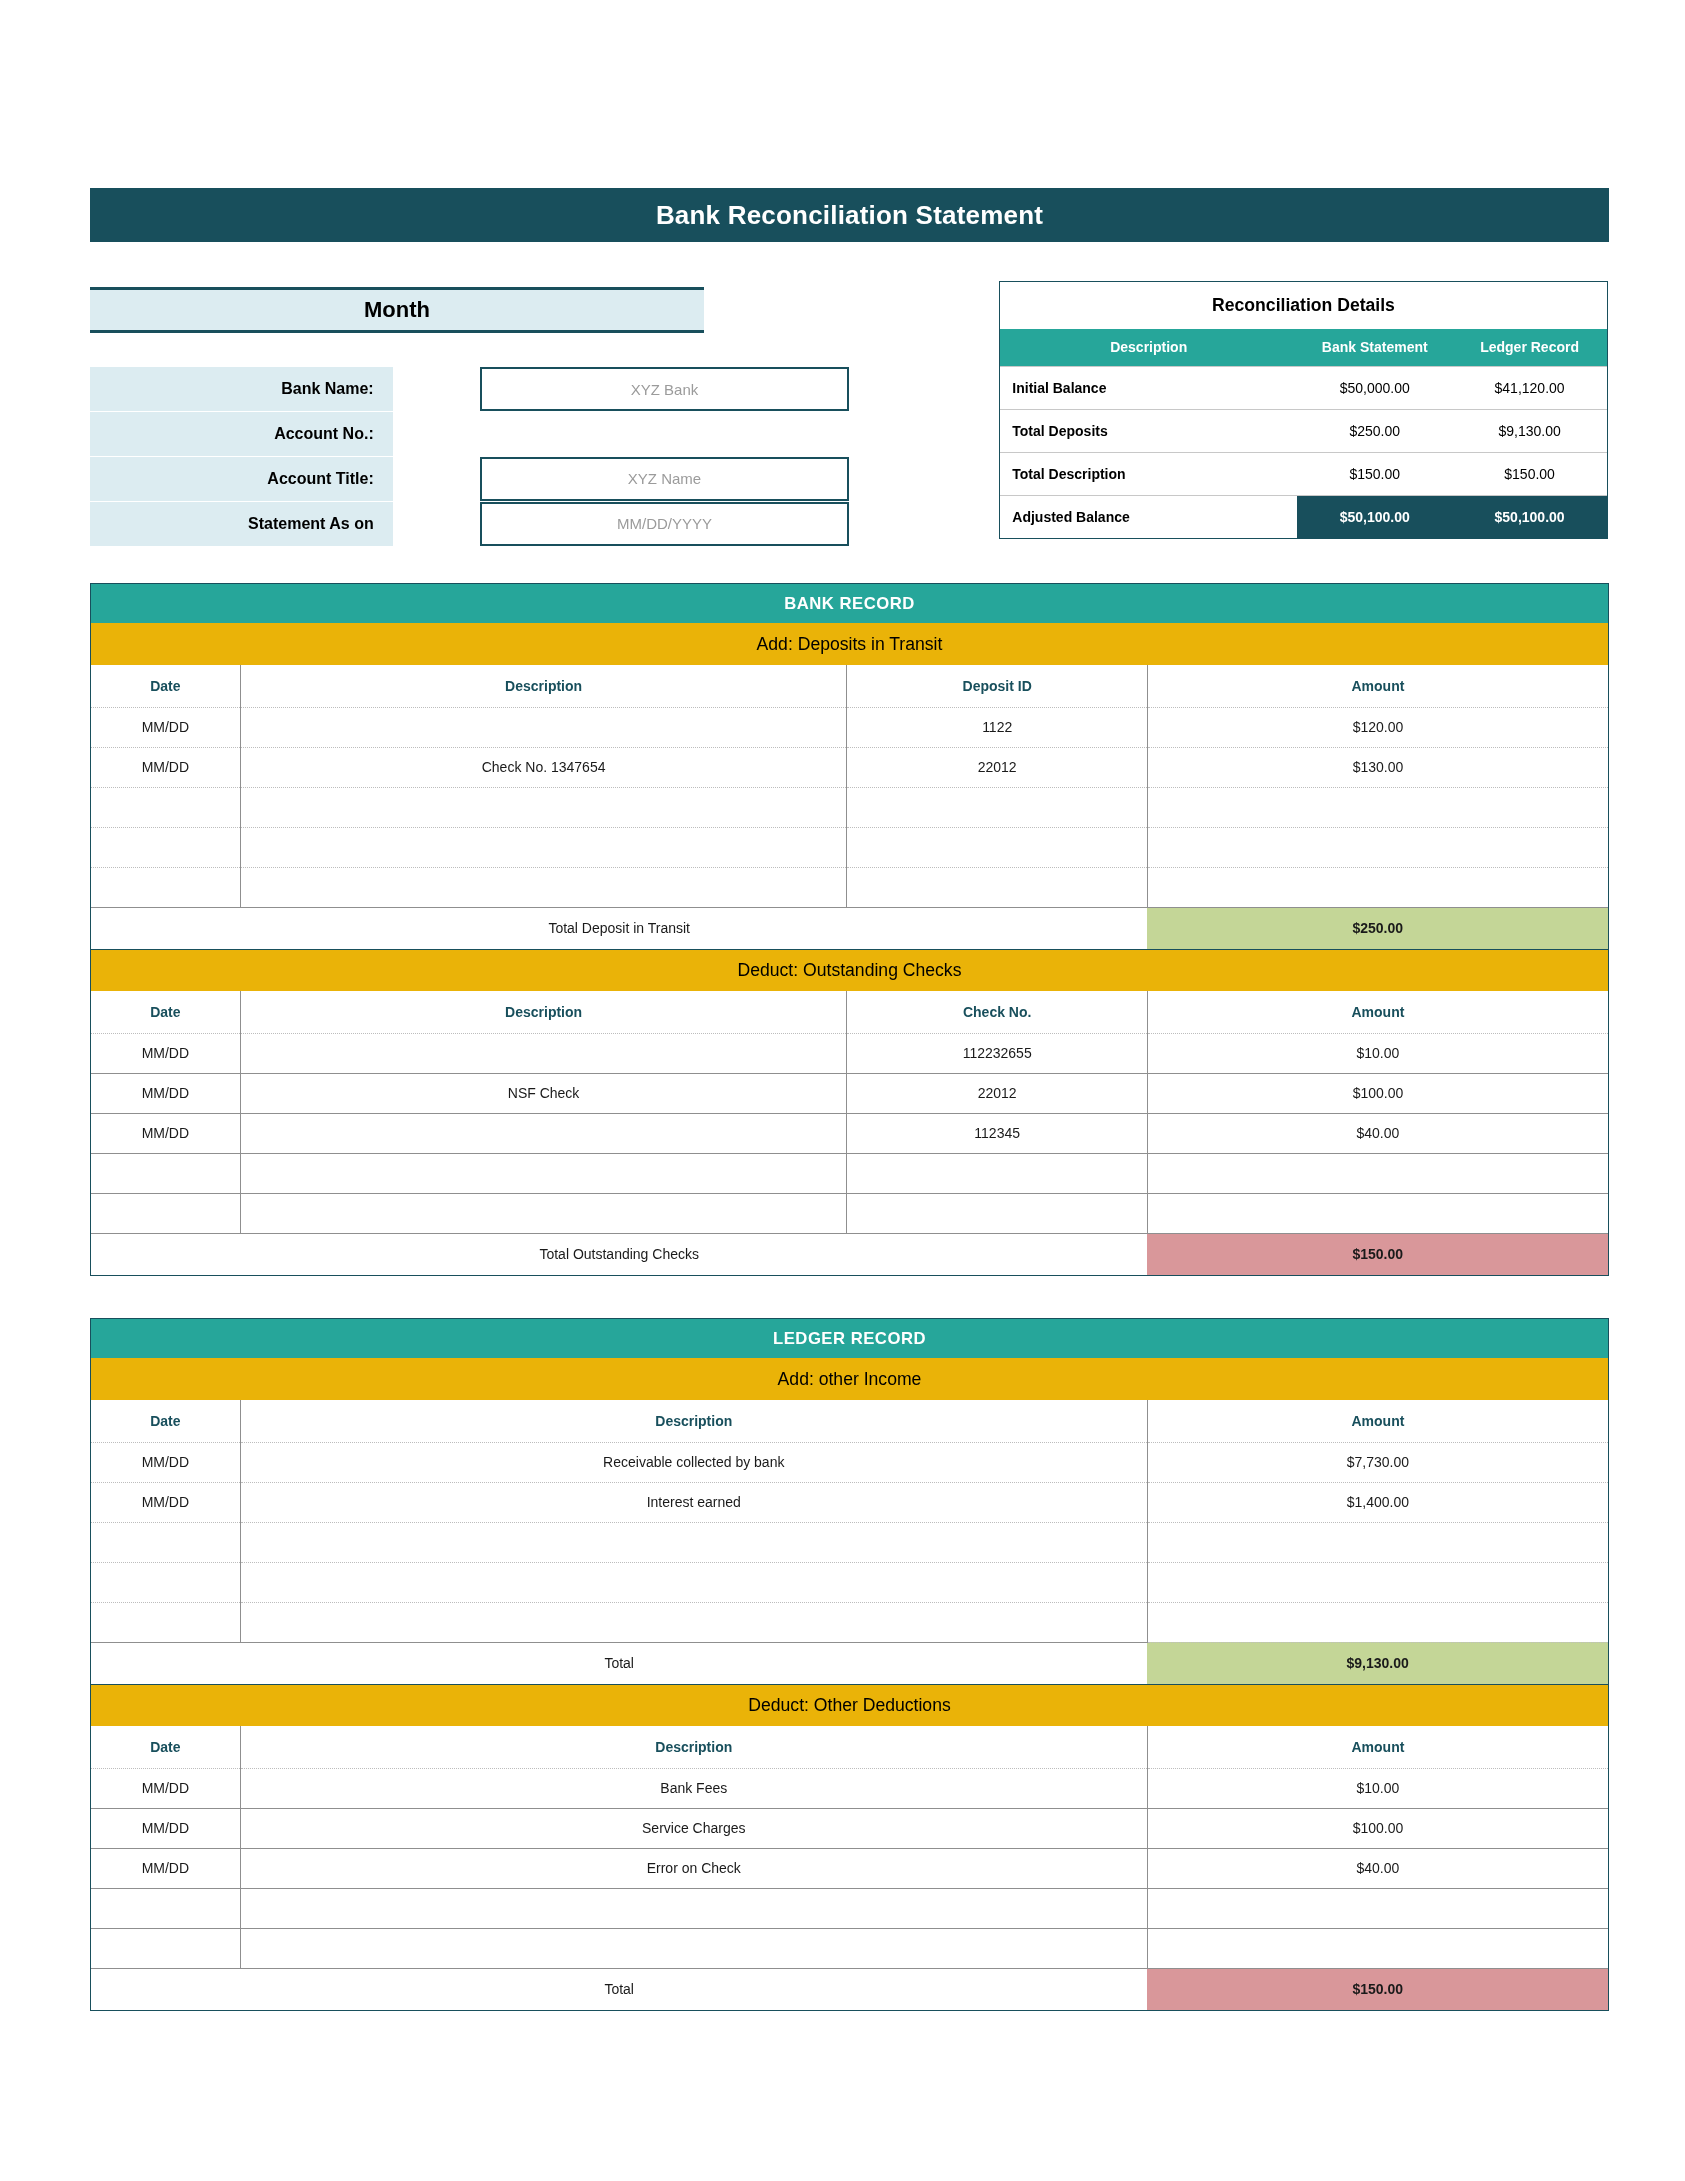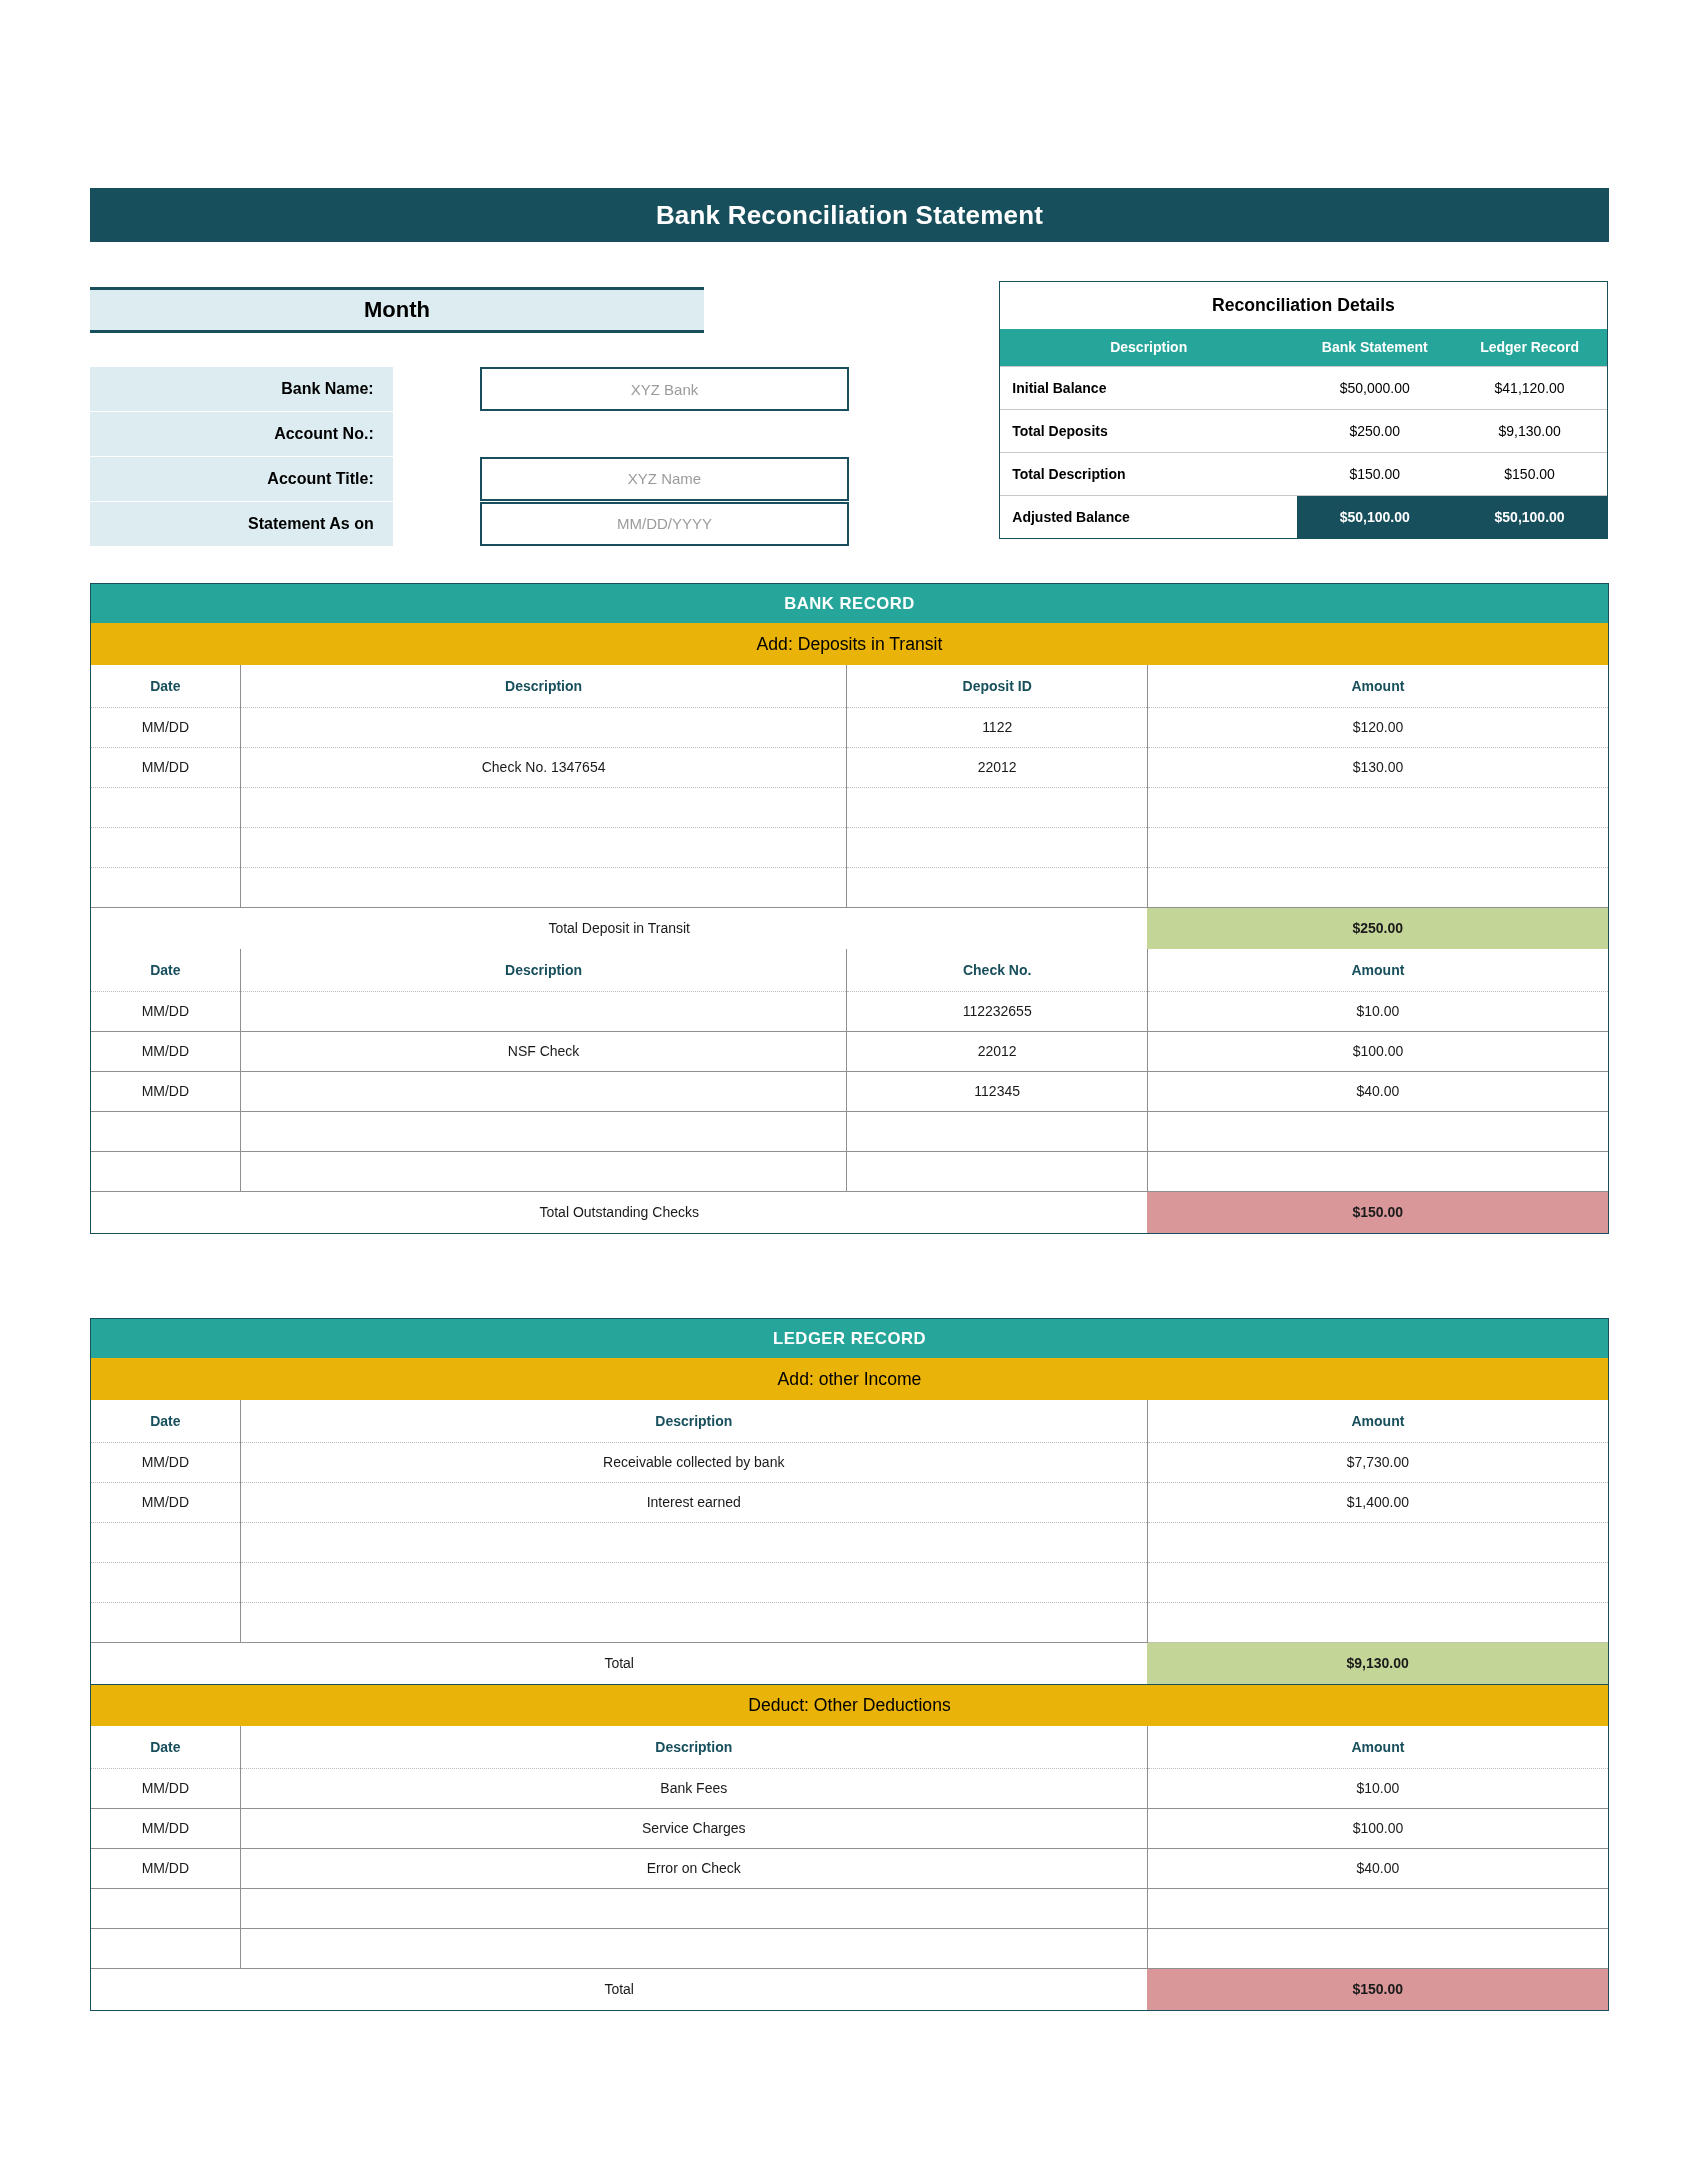--- a/index.html
+++ b/index.html
@@ -344,20 +344,21 @@
           <td></td>
           <td></td>
         </tr>
         <tr class="total-row">
           <td class="tlabel" colspan="3">Total Deposit in Transit</td>
           <td class="total-green">$250.00</td>
         </tr>
       </tbody>
     </table>
 
+    <div class="sub-banner">Deduct: Outstanding Checks</div>
     <table class="grid">
       <colgroup>
           <col class="c-date">
           <col class="c-desc4">
           <col class="c-id">
           <col class="c-amt">
         </colgroup>
       <thead>
         <tr>
           <th>Date</th>

